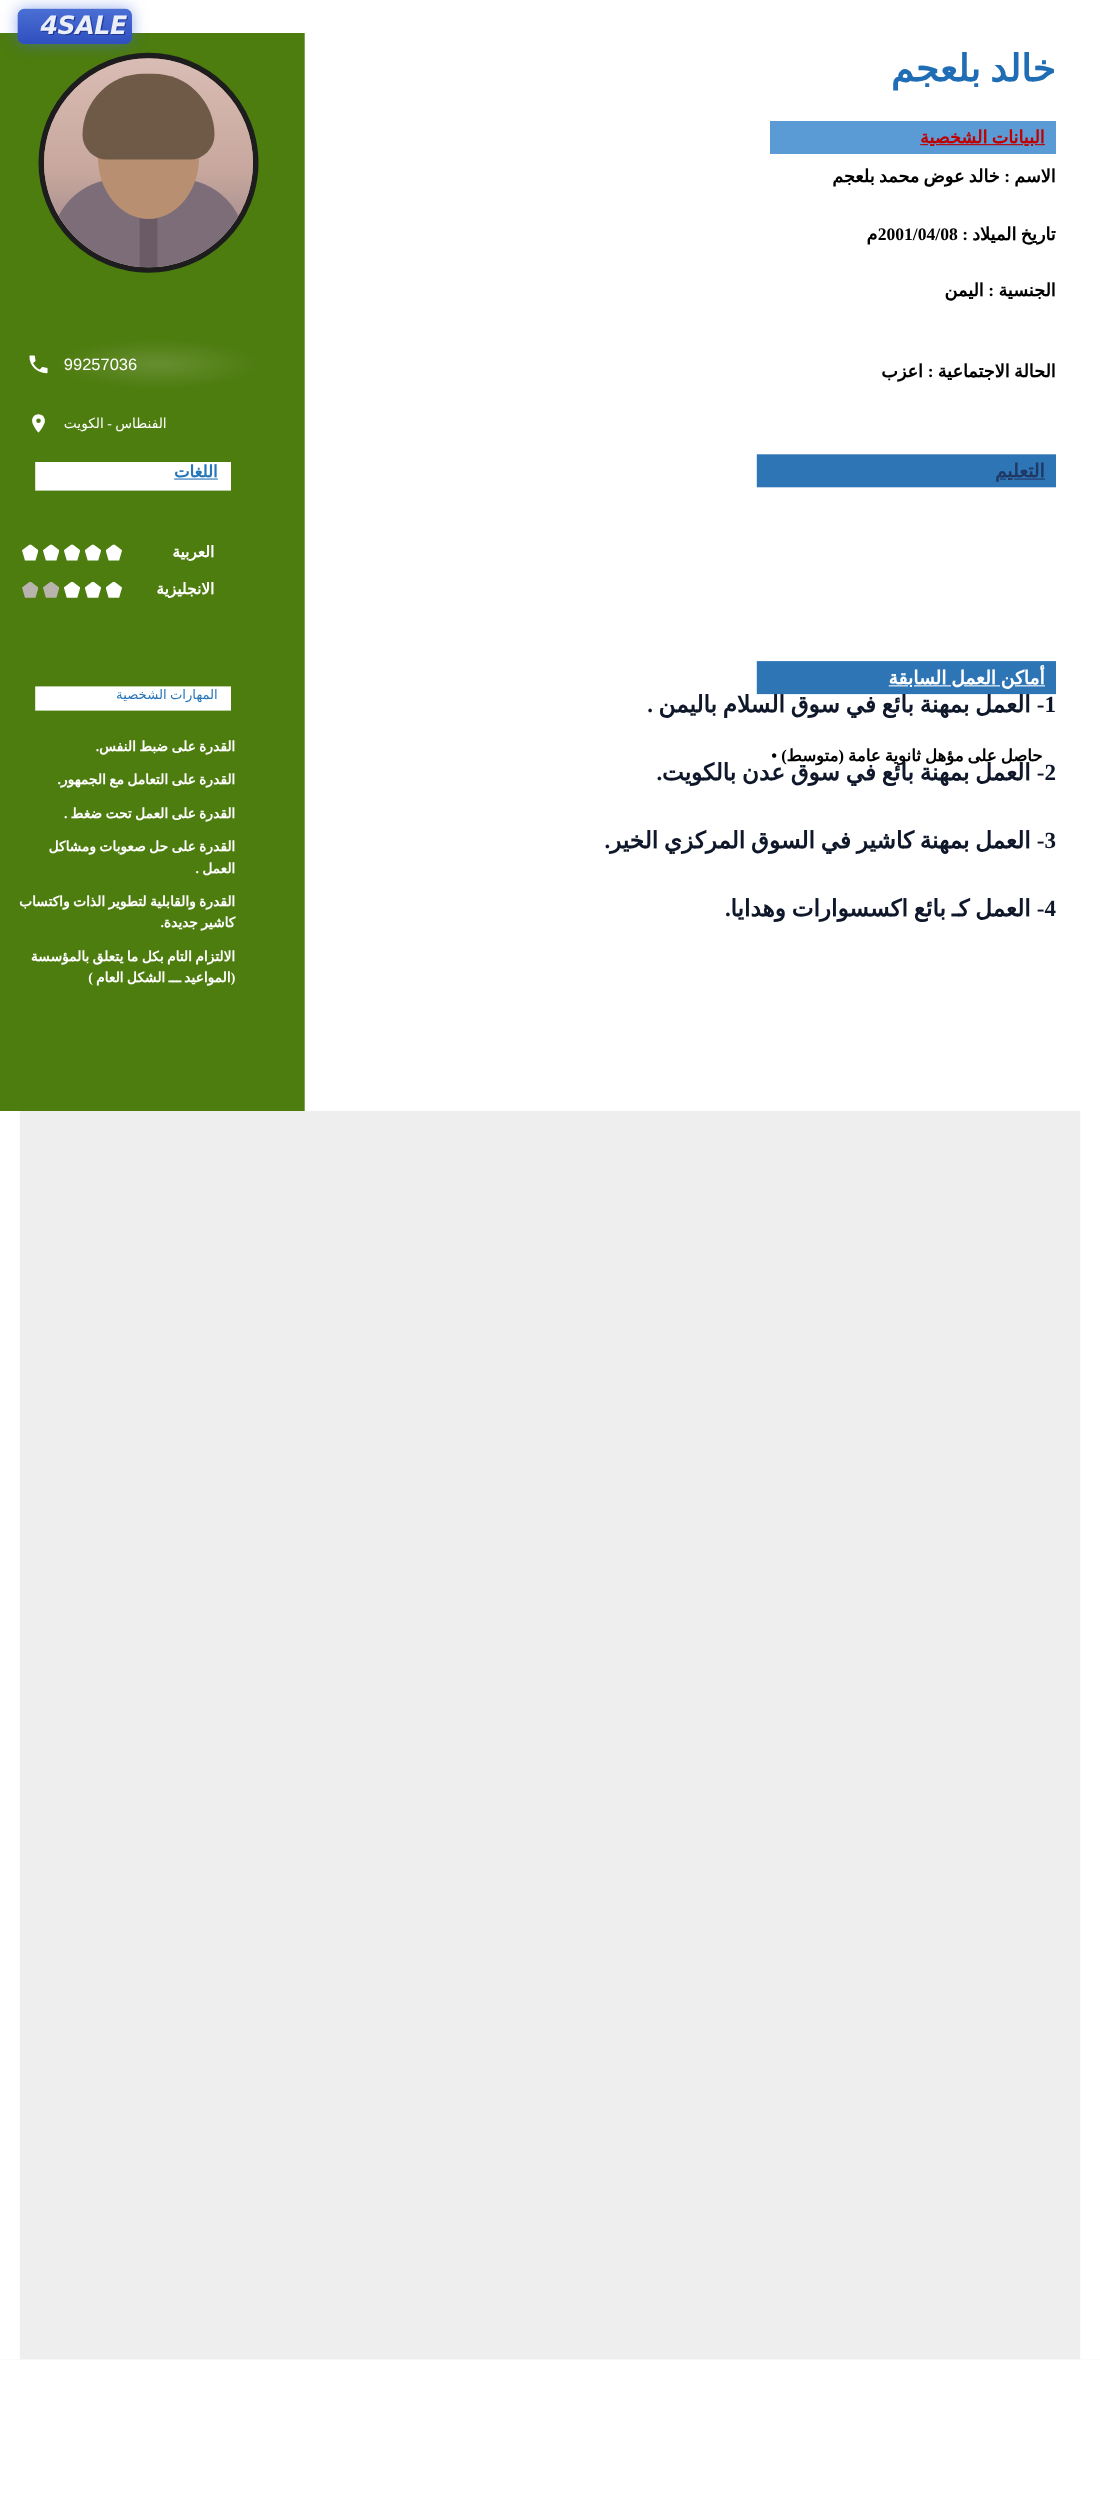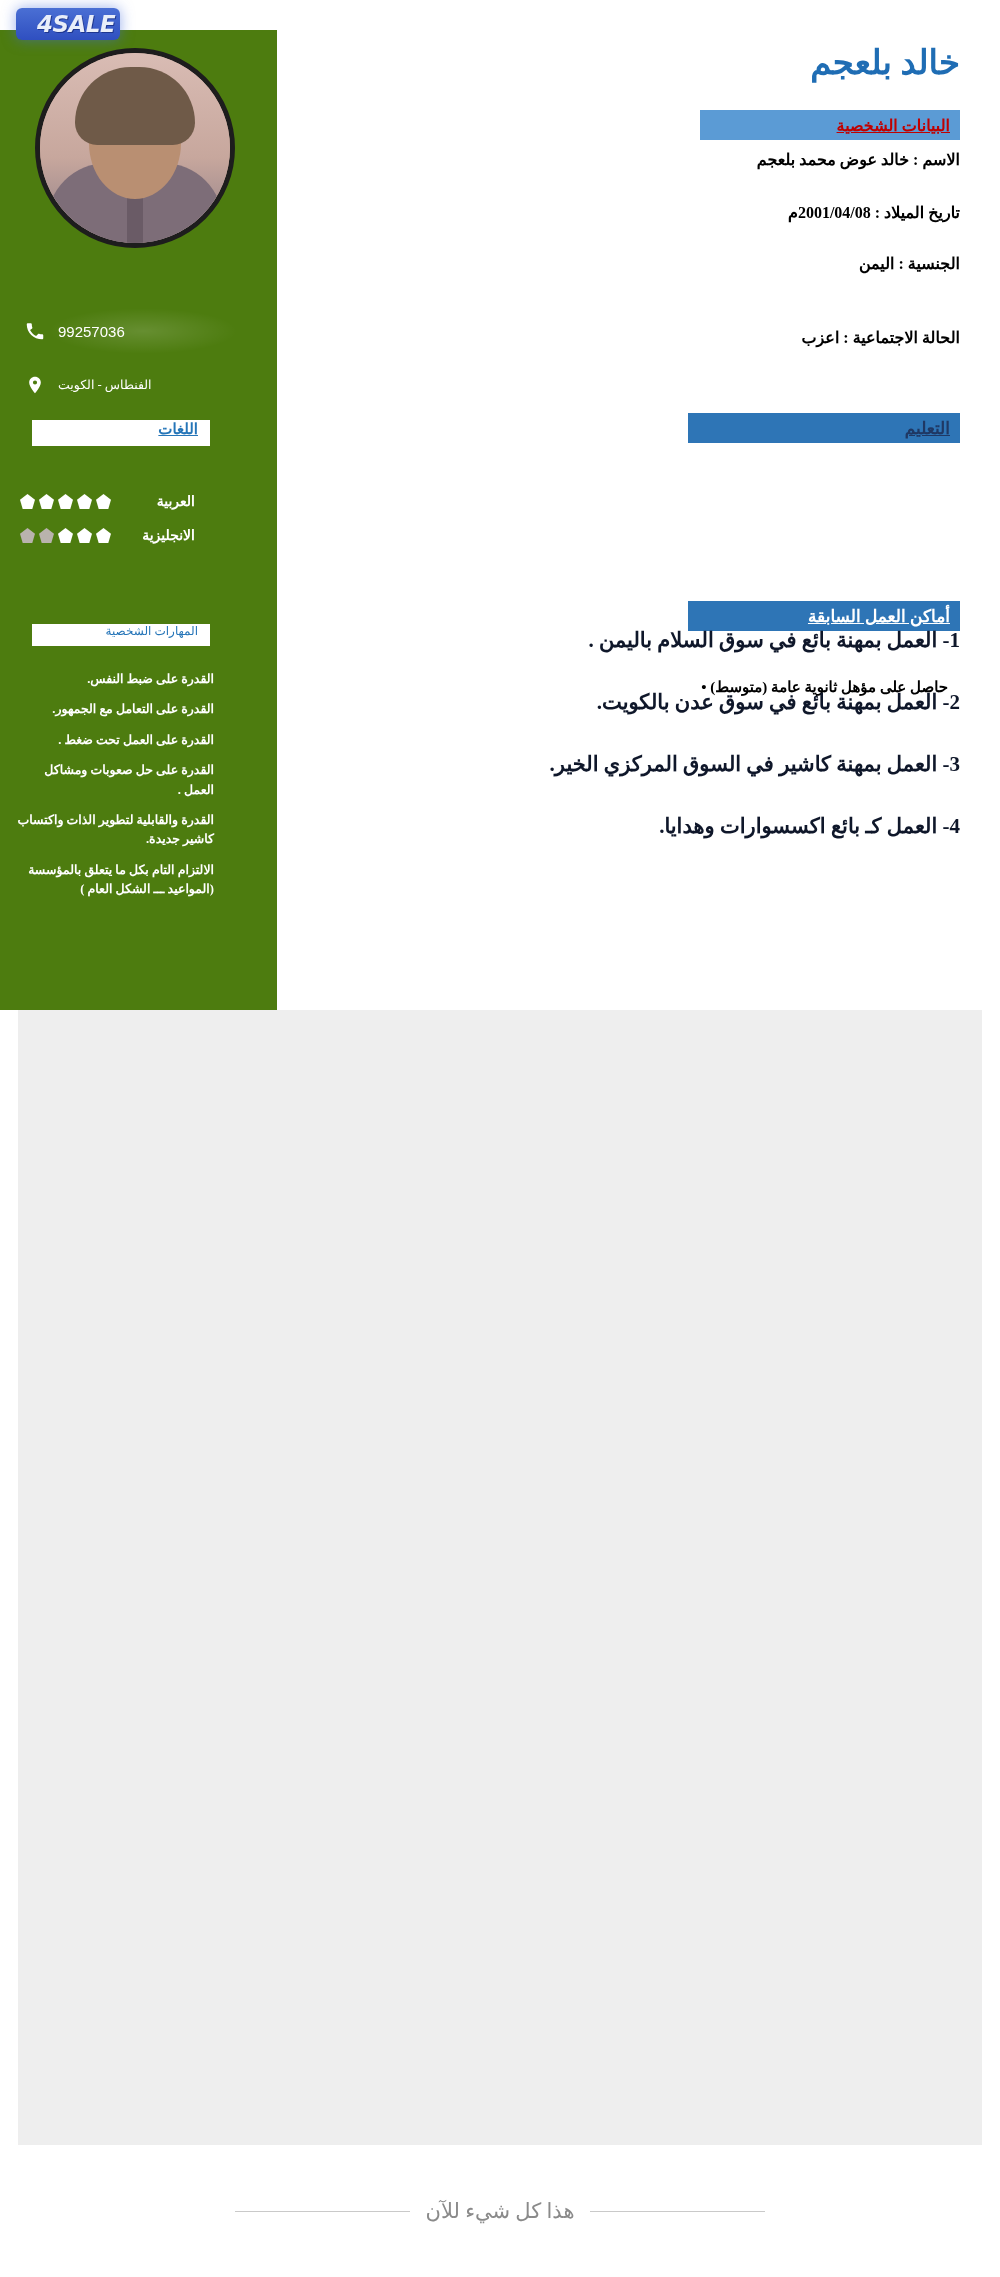--- a/index.html
+++ b/index.html
@@ -403,19 +403,14 @@
       <div class="work-line" id="work3">4- العمل كـ بائع اكسسوارات وهدايا.</div>
     </div>
   </div>
 
   <div class="watermark">
     <span>4SALE</span>
   </div>
 
   <div class="grey-area"></div>
 
-  <div class="footer">
-    <span class="line"></span>
-    <span class="ftxt">هذا كل شيء للآن</span>
-    <span class="line"></span>
-  </div>
 
 </div>
 
 </body></html>

